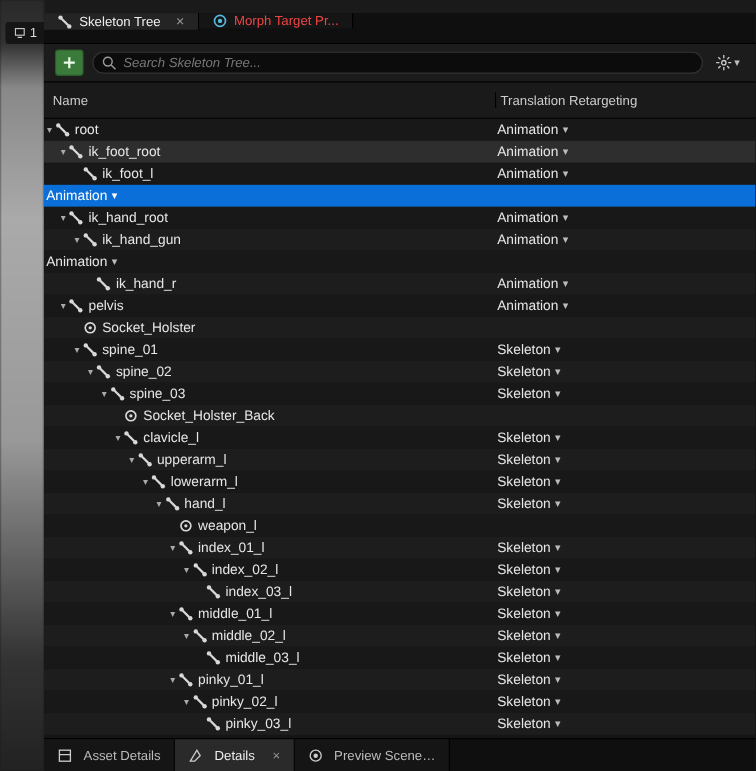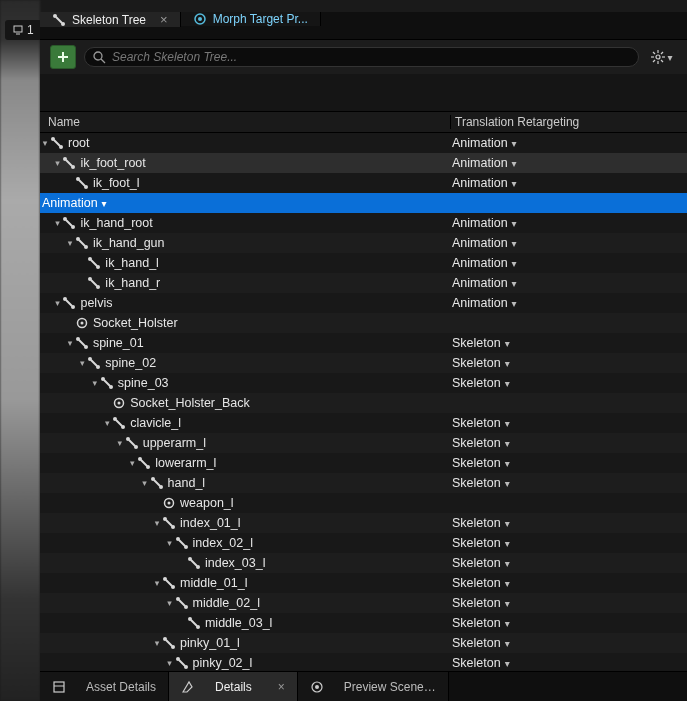--- a/index.html
+++ b/index.html
@@ -47,21 +47,21 @@
     display: flex;
     align-items: flex-start;
     background: #0f0f0f;
     border-bottom: 1px solid #000;
   }
   .tab {
     display: flex;
     align-items: center;
     gap: 6px;
     padding: 0 12px;
-    color: #7dd3fc;
+    color: #ef4444;
     font-size: 12px;
     cursor: pointer;
     background: #151515;
     border-right: 1px solid #000;
     position: relative;
   }
   .tab.active {
     background: #242424;
     color: #eee;
   }
@@ -117,29 +117,28 @@
     width: 30px;
     color: #ccc;
     display: flex;
     align-items: center;
     gap: 2px;
     cursor: pointer;
     justify-content:center;
   }
   
   .colheader {
-    height: 22px;
+    height: 34px;
     display: flex;
     background: #1a1a1a;
     border-top: 1px solid #000;
     border-bottom: 1px solid #000;
     font-size: 12px;
     color: #ccc;
     align-items: center;
-    margin-top: 37px;
   }
   .colheader .c1 { flex: 0 0 410px; padding-left: 8px; }
   .colheader .c2 { flex: 1; padding-left: 4px; border-left: 1px solid #000;}
   .tree {
     flex: 1;
     overflow-y: auto;
     overflow-x: hidden;
     background: #151515;
     position: relative;
   }
@@ -202,21 +201,21 @@
   
   .bottombar {
     height: 30px;
     display: flex;
     background: #0f0f0f;
     border-top: 1px solid #000;
   }
   .btab {
     display:flex;
     align-items:center;
-    gap:20px;
+    gap:10px;
     padding:0 12px;
     color:#bbb;
     font-size:12px;
     cursor:pointer;
     background:#151515;
     border-right:1px solid #000;
   }
   .btab.active { background:#2a2a2a; color:#eee;}
   .btab .close{color:#999;margin-left:6px;}
   svg { display:block;}
@@ -385,32 +384,20 @@
             </svg>
           </span>
           <span class="label">ik_hand_gun</span>
         </div>
         <div class="retcell">
           <span class="retlabel">Animation</span>
           <span class="chev">▾</span>
         </div>
       </div>
       <div class="row">
-        <div class="namecell">
-          <span class="treelines">&nbsp;&nbsp;&nbsp;&nbsp;&nbsp;&nbsp;</span>
-          <span class="expander"></span>
-          <span class="icon-bone">
-            <svg width="14" height="14" viewBox="0 0 14 14">
-              <circle cx="3" cy="3" r="2" fill="#d8d8d8"></circle>
-              <circle cx="11" cy="11" r="2" fill="#d8d8d8"></circle>
-              <line x1="4" y1="4" x2="10" y2="10" stroke="#d8d8d8" stroke-width="2"></line>
-            </svg>
-          </span>
-          <span class="label">ik_hand_l</span>
-        </div>
         <div class="retcell">
           <span class="retlabel">Animation</span>
           <span class="chev">▾</span>
         </div>
       </div>
       <div class="row">
         <div class="namecell">
           <span class="treelines">&nbsp;&nbsp;&nbsp;&nbsp;&nbsp;&nbsp;</span>
           <span class="expander"></span>
           <span class="icon-bone">

